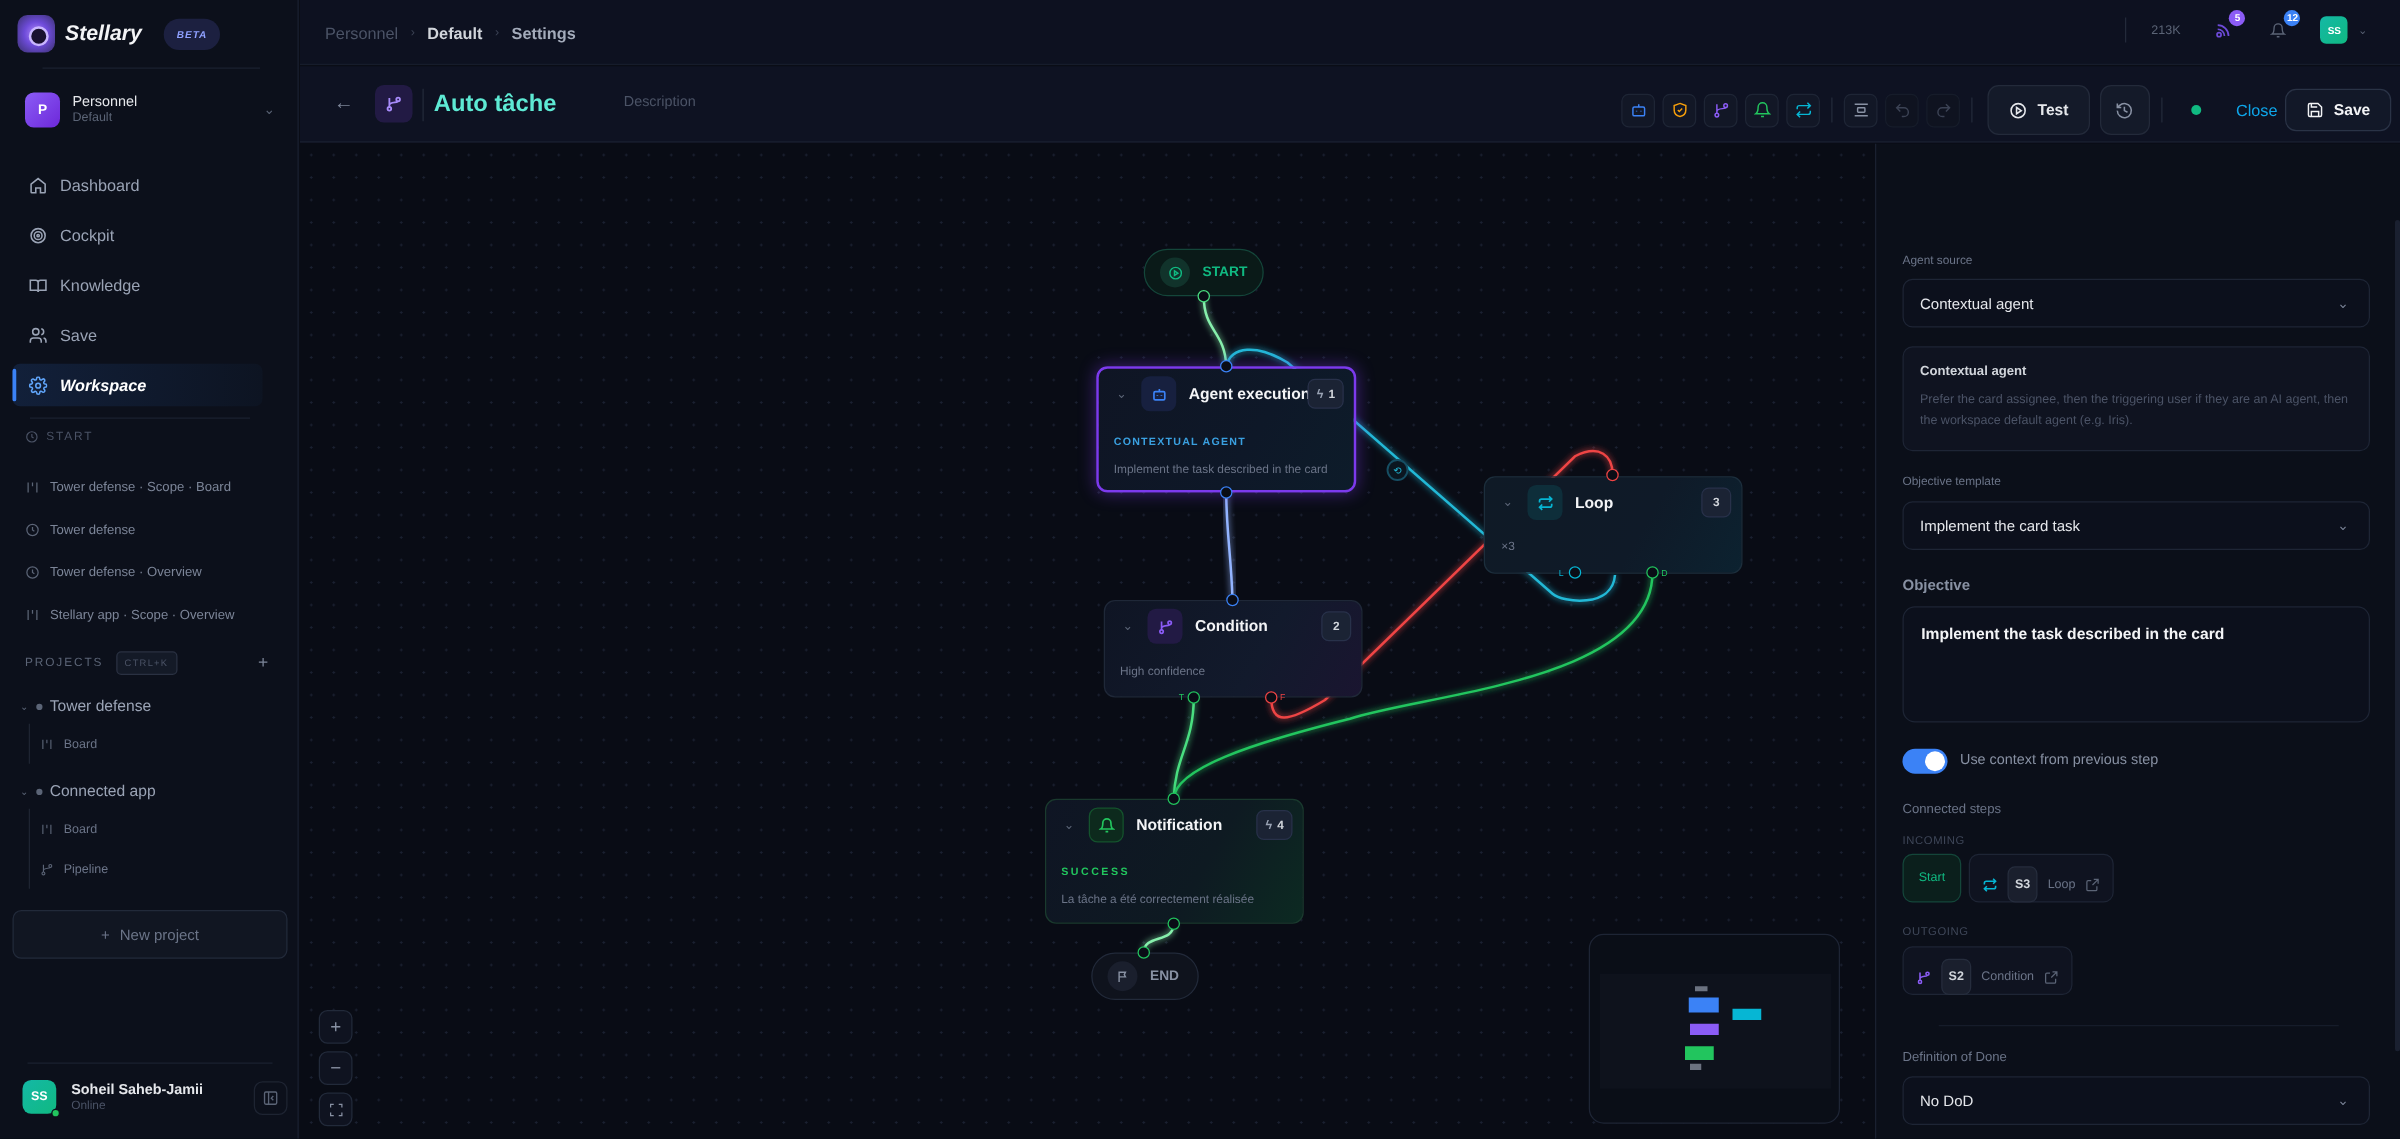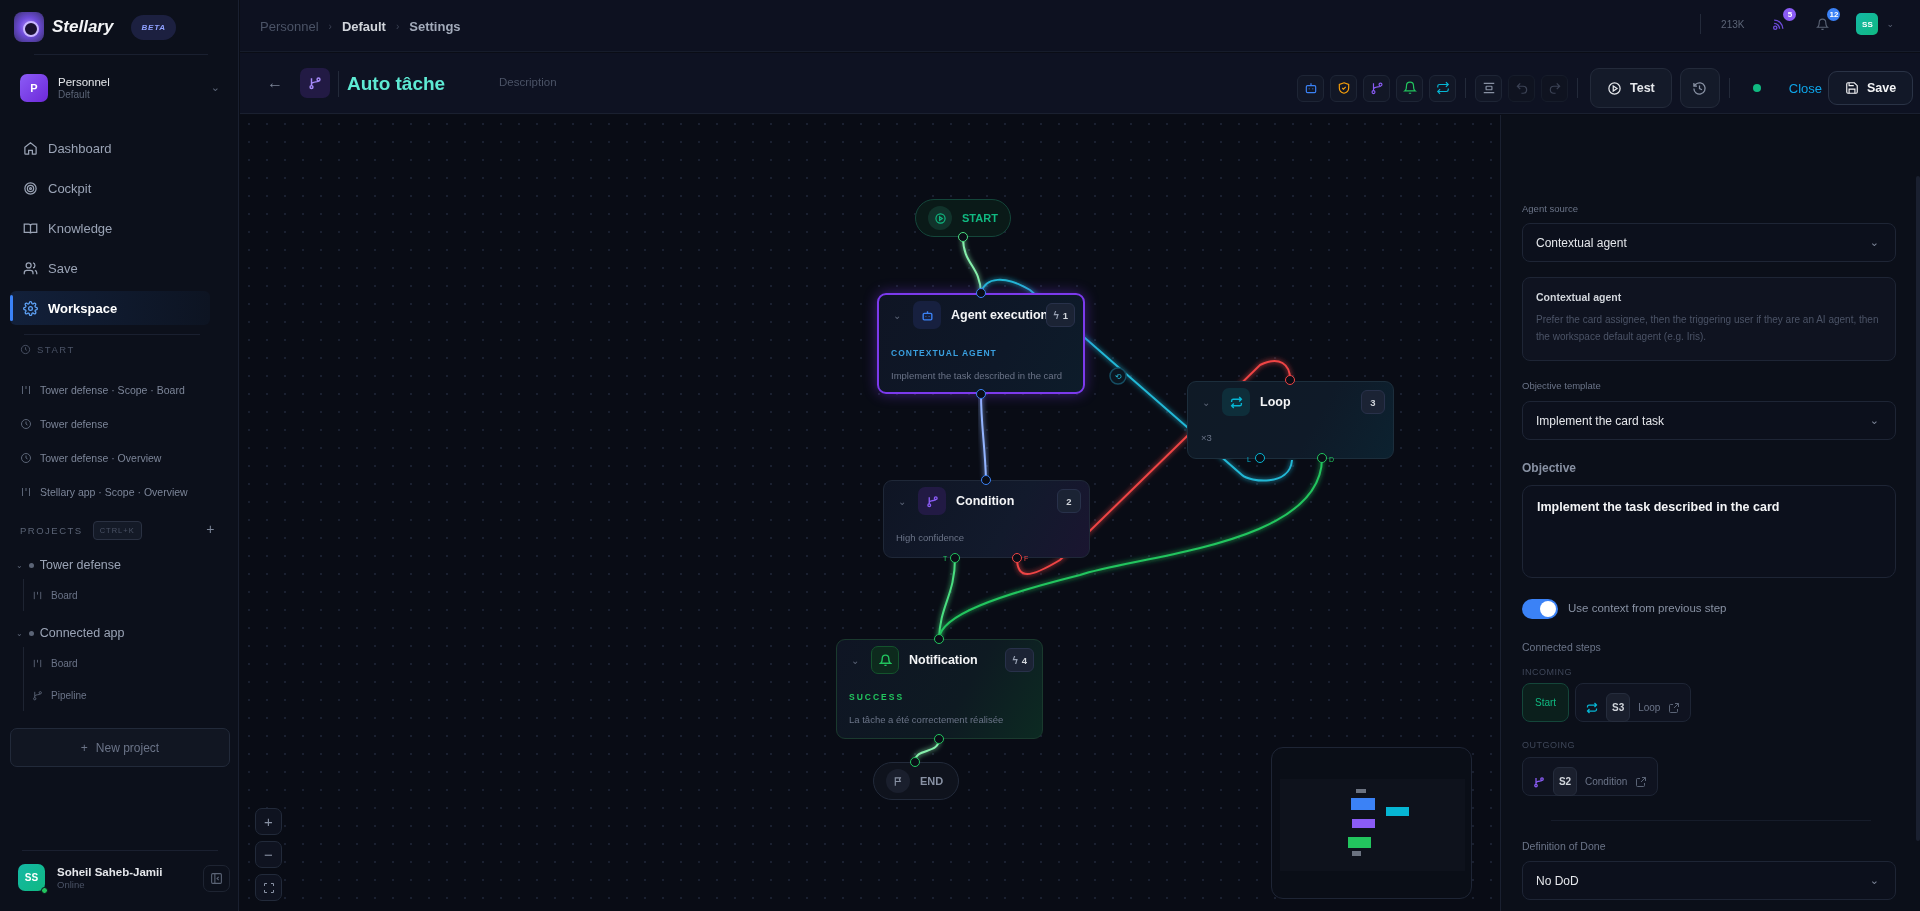--- a/index.html
+++ b/index.html
@@ -15,21 +15,21 @@
   .beta { margin-left: 10px; background: #1c2040; color: #8fa0ff; font-size: 8px; font-weight: 700; letter-spacing: 0.8px; padding: 8px 10px; border-radius: 16px; }
   .brand-divider { position: absolute; left: 34px; top: 54px; width: 174px; height: 1px; background: #1a2030; }
   .ws-switch { position: absolute; left: 20px; top: 73px; width: 200px; height: 30px; display: flex; align-items: center; gap: 10px; }
   .ws-avatar { width: 28px; height: 28px; border-radius: 7px; background: linear-gradient(135deg, #8b5cf6, #6d28d9); color: #fff; font-size: 11px; font-weight: 700; display: flex; align-items: center; justify-content: center; }
   .ws-name { font-size: 11.5px; color: #e5e7eb; line-height: 13px; }
   .ws-sub { font-size: 10px; color: #5b6476; line-height: 12px; }
   .ws-chev { position: absolute; right: 0; top: 8px; color: #5b6476; font-size: 11px; }
 
   .nav { position: absolute; left: 10px; top: 131px; width: 200px; }
   .nav-item { height: 34px; margin-bottom: 6px; display: flex; align-items: center; gap: 10px; padding-left: 12px; color: #9aa3b5; font-size: 13px; border-radius: 6px; position: relative; }
-  .nav-item.active { background: linear-gradient(90deg, #12203a 0%, #0d1422 100%); color: #fff; font-weight: 700; }
+  .nav-item.active { background: linear-gradient(90deg, #12203a 0%, #0d1422 100%); color: #fff; font-weight: 700; font-style: italic; }
   .nav-item.active::before { content: ""; position: absolute; left: 0; top: 4px; width: 3px; height: 26px; background: #3b82f6; border-radius: 2px; }
   .nav-icon { width: 16px; height: 16px; display: inline-flex; align-items: center; justify-content: center; }
   .nav-icon svg { width: 15px; height: 15px; }
   .nav-divider { position: absolute; left: 24px; top: 334px; width: 176px; height: 1px; background: #1a2030; }
 
   .recent-h { position: absolute; left: 20px; top: 344px; font-size: 9.5px; letter-spacing: 1.5px; color: #4b5366; display: flex; align-items: center; gap: 6px; }
   .recent-list { position: absolute; left: 20px; top: 373px; width: 200px; }
   .recent-item { height: 34px; display: flex; align-items: center; gap: 8px; color: #7c8598; font-size: 10.5px; }
   .recent-item svg { width: 12px; height: 12px; }
 

